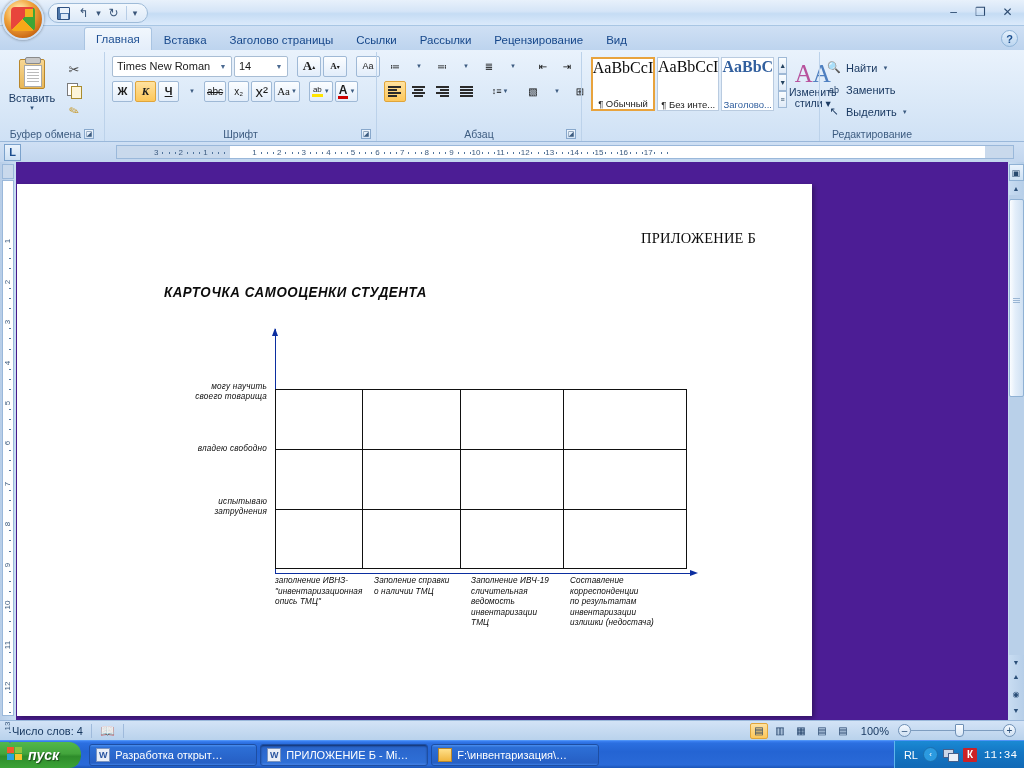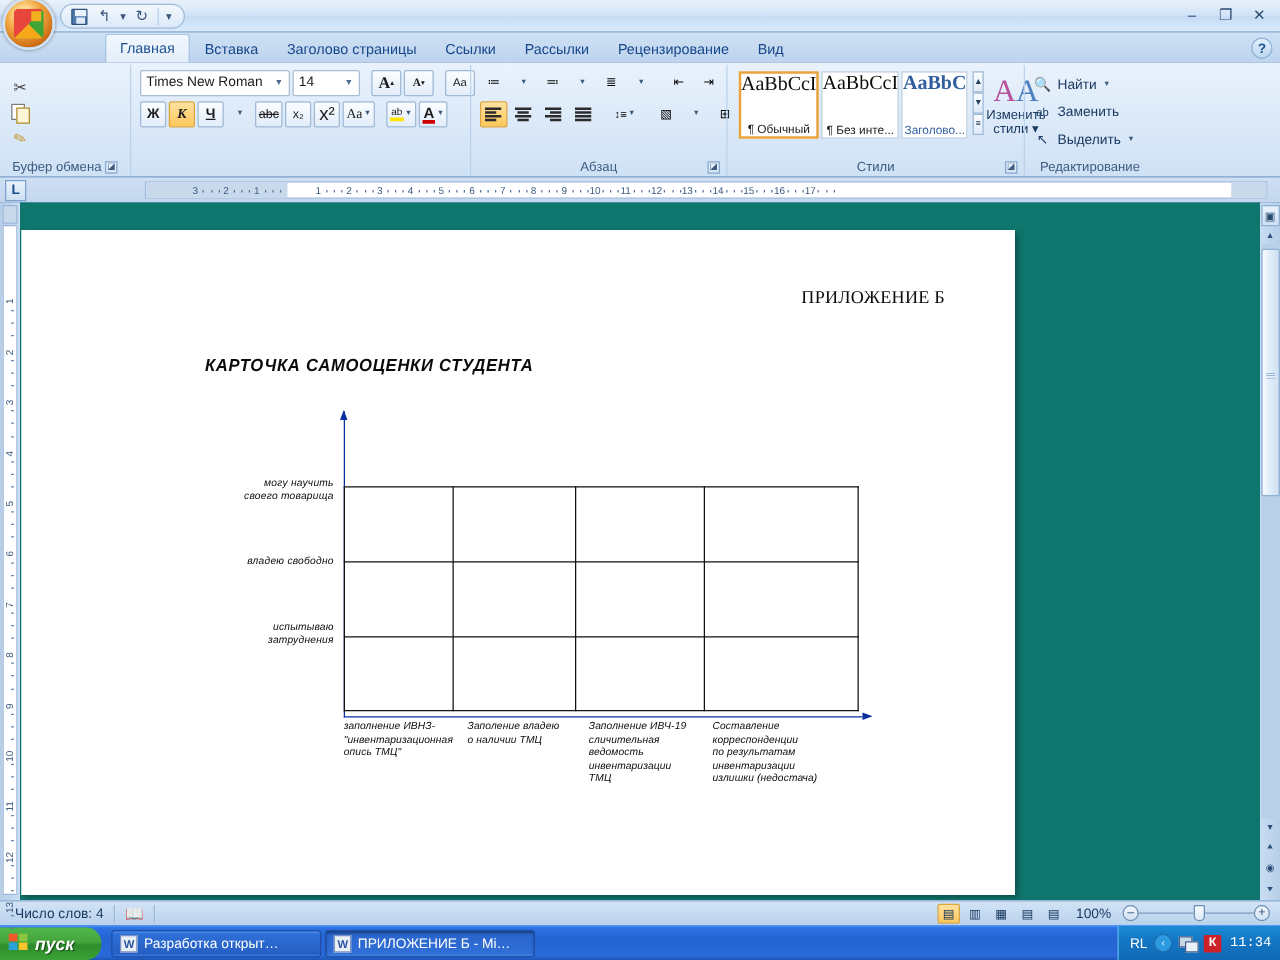--- a/index.html
+++ b/index.html
@@ -191,21 +191,21 @@
   .workspace { flex:1; display:flex; position:relative; background:#6e8fbe; min-height:0; }
   .vruler {
     width:16px; flex:0 0 16px; background:linear-gradient(to right,#b7cde7,#cadef3);
     position:relative; padding-top:4px;
   }
   .vr-inner{position:absolute;left:2px;right:2px;top:18px;bottom:4px;background:#fff;border:1px solid #9ab8da;}
   .vr-mark{position:absolute;left:0;right:0;text-align:center;font-size:8px;color:#3d5c80;
            line-height:8px;transform:rotate(-90deg);}
   .vr-top{position:absolute;left:2px;right:2px;top:2px;height:15px;background:#c9d9ec;border:1px solid #9ab8da;}
 
-  .docarea{flex:1;position:relative;overflow:hidden;background:#0f766e;}
+  .docarea{flex:1;position:relative;overflow:hidden;background:#4c1d95;}
   .page {
     position:absolute; left:1px; top:22px; width:795px; height:532px;
     background:#fff; box-shadow: 2px 2px 5px rgba(0,0,0,.35);
   }
 
   .doc-head {
     position:absolute; right:56px; top:46px; font-family:"Liberation Serif",serif;
     font-size:14.5px; color:#0b0b0b; letter-spacing:.2px; white-space:nowrap;
   }
   .doc-title {
@@ -383,20 +383,29 @@
       </div>
     <div class="help-btn">
       <span>?</span>
     </div>
   </div>
 
   <div class="ribbon">
 
     <div class="rgroup" style="width:104px">
       <div class="rbody">
+        <div class="clip-left">
+          <div class="clip-ico">
+            <div class="clipboard">
+                <div class="clipsheet"></div>
+              </div>
+          </div>
+          <div class="clip-text">Вставить</div>
+          <div class="clip-arrow">▾</div>
+        </div>
         <div class="clip-right">
           <div class="mini-btn">
             <span class="scissors">✂</span>
           </div>
           <div class="mini-btn">
             <span class="copy-ico"></span>
           </div>
           <div class="mini-btn">
             <span class="brush-ico">✎</span>
           </div>
@@ -462,20 +471,24 @@
           <div class="sep-s"></div>
           <div class="btn bordered">
             <span style="font-size:8px;border-bottom:3px solid #ffe400;padding:0 1px">ab</span>
             <span class="caret">▼</span>
           </div>
           <div class="btn bordered">
             <span style="font-weight:bold;font-size:12px;border-bottom:3px solid #cc0000;padding:0 1px;line-height:12px">A</span>
             <span class="caret">▼</span>
           </div>
         </div>
+      </div>
+      <div class="rlabel">
+        <span>Шрифт</span>
+        <span class="dlgbtn" style="position:absolute;right:5px;bottom:2px">◪</span>
       </div>
     </div>
 
     <div class="rgroup" style="width:205px">
       <div class="rbody" style="flex-direction:column;gap:3px;padding-left:4px">
         <div class="fontrow">
           <div class="pbtn">
               <span style="font-size:10px">≔</span>
             </div>
           <div class="btn" style="width:11px">
@@ -590,24 +603,20 @@
             </div>
           <div class="ss-btn">
               <span>≡</span>
             </div>
         </div>
         <div class="changestyles">
           <div class="cs-ico"><span class="cs-a1">A</span><span class="cs-a2">A</span></div>
           <div class="cs-text">Изменить</div>
           <div class="cs-text">стили ▾</div>
         </div>
-      </div>
-      <div class="rlabel">
-        <span>Стили</span>
-        <span class="dlgbtn" style="position:absolute;right:5px;bottom:2px">◪</span>
       </div>
     </div>
 
     <div class="rgroup" style="width:105px">
       <div class="rbody" style="flex-direction:column;gap:1px;padding-top:4px">
         <div class="edrow">
           <span class="ed-ico">🔍</span>
           <span>Найти</span>
           <span class="caret">▼</span>
         </div>
@@ -810,21 +819,21 @@
             <div>испытываю</div>
             <div>затруднения</div>
           </div>
 
           <div class="xlab" style="left:0;width:88px">
             <div>заполнение ИВНЗ-</div>
             <div>"инвентаризационная</div>
             <div>опись ТМЦ"</div>
           </div>
           <div class="xlab" style="left:99px;width:88px">
-            <div>Заполение владею</div>
+            <div>Заполение справки</div>
             <div>о наличии ТМЦ</div>
           </div>
           <div class="xlab" style="left:196px;width:92px">
             <div>Заполнение ИВЧ-19</div>
             <div>сличительная</div>
             <div>ведомость</div>
             <div>инвентаризации</div>
             <div>ТМЦ</div>
           </div>
           <div class="xlab" style="left:295px;width:108px">
@@ -904,20 +913,24 @@
     </div>
     <div class="tasks">
       <div class="task">
         <span class="task-ico">W</span>
         <span>Разработка открыт…</span>
       </div>
       <div class="task active">
         <span class="task-ico">W</span>
         <span>ПРИЛОЖЕНИЕ Б - Mi…</span>
       </div>
+      <div class="task">
+        <span class="task-ico folder"></span>
+        <span>F:\инвентаризация\…</span>
+      </div>
     </div>
     <div class="tray">
       <span>RL</span>
       <span class="tray-chev">
           <span>‹</span>
         </span>
       <span class="net-ico"></span>
       <span class="kas-ico">К</span>
       <span class="clock">11:34</span>
     </div>

